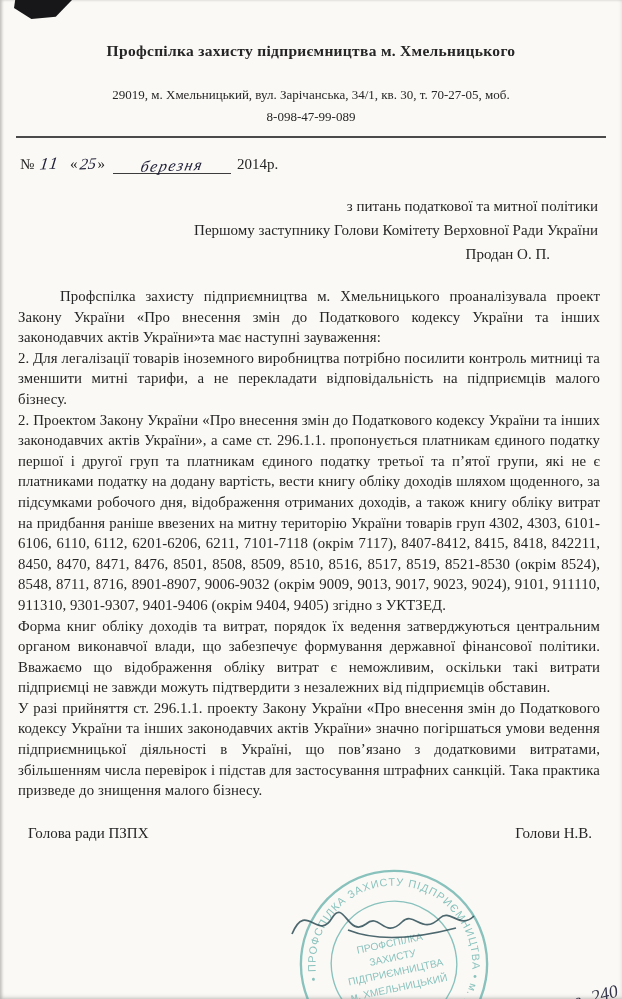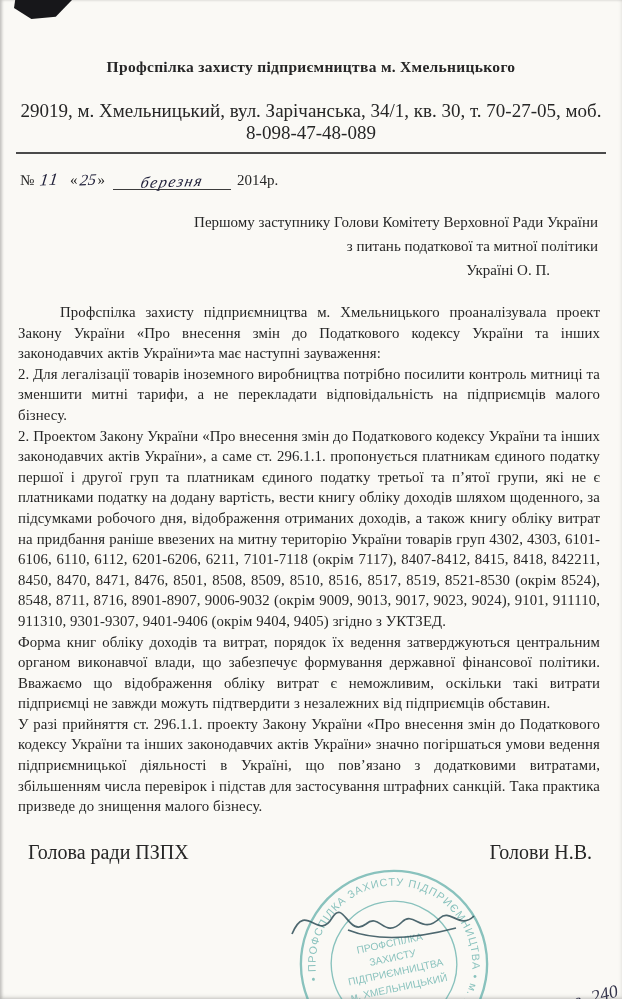--- a/index.html
+++ b/index.html
@@ -3,68 +3,68 @@
 <meta charset="utf-8">
 <style>
   html,body{margin:0;padding:0;background:#9a9a9a;}
   .page{
     position:relative;width:622px;height:999px;background:#faf9f5;overflow:hidden;
     font-family:"Liberation Serif","DejaVu Serif",serif;color:#262626;
     box-shadow:inset 2px 0 3px rgba(0,0,0,.18), inset 0 -2px 4px rgba(0,0,0,.12);
   }
   .corner-mark{position:absolute;top:0;left:14px;width:58px;height:19px;background:#17171a;
     clip-path:polygon(2% 0,100% 0,72% 88%,30% 100%,0 42%);}
-  .org-title{margin-top:58px;text-align:center;font-weight:bold;font-size:15.5px;letter-spacing:.3px;}
-  .address{margin-top:24px;text-align:center;font-size:19px;line-height:22px;}
+  .org-title{margin-top:42px;text-align:center;font-weight:bold;font-size:15.5px;letter-spacing:.3px;}
+  .address{margin-top:24px;text-align:center;font-size:13px;line-height:22px;}
   .rule{margin:8px 16px 0 16px;border:none;border-top:2px solid #4a4a4a;height:0;}
   .ref-line{margin:16px 20px 0 20px;font-size:15px;white-space:nowrap;}
   .hand{display:inline-block;font-style:italic;color:#21213a;transform:skewX(-10deg) rotate(-3deg);font-size:17px;}
   .no-value{margin:0 10px 0 6px;letter-spacing:2px;}
   .day-value{font-size:16px;margin:0 2px;}
   .month-slot{display:inline-block;width:118px;border-bottom:1.6px solid #3c3c3c;text-align:center;margin:0 6px 0 8px;}
   .month-hand{font-size:16px;letter-spacing:1.5px;transform:skewX(-14deg) rotate(-2deg);position:relative;top:2px;}
   .recipient{margin:20px 24px 0 0;text-align:right;font-size:15px;line-height:24px;}
   .recipient .line3{padding-right:48px;}
   .body-text{margin:20px 22px 0 18px;font-size:14.8px;line-height:20.6px;text-align:justify;letter-spacing:.1px;}
   .body-text p{margin:0;}
   .body-text p.indent{text-indent:42px;}
-  .signoff{display:flex;justify-content:space-between;margin:24px 30px 0 28px;font-size:20px;}
+  .signoff{display:flex;justify-content:space-between;margin:24px 30px 0 28px;font-size:15px;}
   .stamp{position:absolute;left:296px;top:866px;opacity:.6;transform:rotate(-12deg);}
   .stampline{fill:none;stroke:#3f9e99;stroke-width:2.4;}
   .stampline.thin{stroke-width:1.4;}
   .ringtext{fill:#3f9e99;font-size:11px;font-family:"Liberation Sans",sans-serif;letter-spacing:1px;}
   .ctext{fill:#3f9e99;font-size:10.5px;text-anchor:middle;font-family:"Liberation Sans",sans-serif;}
   .signature{position:absolute;left:288px;top:890px;}
   .sigpath{fill:none;stroke:#2e4d57;stroke-width:1.7;opacity:.85;}
   .margin-note{position:absolute;right:4px;bottom:-8px;font-size:18px;color:#33334a;transform:rotate(-14deg);}
 </style>
 </head>
 <body>
 
 <div class="page">
 
   <div class="corner-mark"></div>
 
   <div class="org-title">Профспілка захисту підприємництва м. Хмельницького</div>
 
   <div class="address">
     <div>29019, м. Хмельницький, вул. Зарічанська, 34/1, кв. 30, т. 70-27-05, моб.</div>
-    <div>8-098-47-48-089</div>
+    <div>8-098-47-99-089</div>
   </div>
 
   <hr class="rule">
 
   <div class="ref-line">
     <span>№</span><span class="hand no-value">11</span><span>«</span><span class="hand day-value">25</span><span>»</span><span class="month-slot"><span class="hand month-hand">березня</span></span><span>2014р.</span>
   </div>
 
   <div class="recipient">
+    <div>з питань податкової та митної політики</div>
     <div>Першому заступнику Голови Комітету Верховної Ради України</div>
-    <div>з питань податкової та митної політики</div>
-    <div class="line3">Україні О. П.</div>
+    <div class="line3">Продан О. П.</div>
   </div>
 
   <div class="body-text">
       <p class="indent">Профспілка захисту підприємництва м. Хмельницького проаналізувала проект Закону України «Про внесення змін до Податкового кодексу України та інших законодавчих актів України»та має наступні зауваження:</p>
       <p>2. Для легалізації товарів іноземного виробництва потрібно посилити контроль митниці та зменшити митні тарифи, а не перекладати відповідальність на підприємців малого бізнесу.</p>
       <p>2. Проектом Закону України «Про внесення змін до Податкового кодексу України та інших законодавчих актів України», а саме ст. 296.1.1. пропонується платникам єдиного податку першої і другої груп та платникам єдиного податку третьої та п’ятої групи, які не є платниками податку на додану вартість, вести книгу обліку доходів шляхом щоденного, за підсумками робочого дня, відображення отриманих доходів, а також книгу обліку витрат на придбання раніше ввезених на митну територію України товарів груп 4302, 4303, 6101-6106, 6110, 6112, 6201-6206, 6211, 7101-7118 (окрім 7117), 8407-8412, 8415, 8418, 842211, 8450, 8470, 8471, 8476, 8501, 8508, 8509, 8510, 8516, 8517, 8519, 8521-8530 (окрім 8524), 8548, 8711, 8716, 8901-8907, 9006-9032 (окрім 9009, 9013, 9017, 9023, 9024), 9101, 911110, 911310, 9301-9307, 9401-9406 (окрім 9404, 9405) згідно з УКТЗЕД.</p>
       <p>Форма книг обліку доходів та витрат, порядок їх ведення затверджуються центральним органом виконавчої влади, що забезпечує формування державної фінансової політики. Вважаємо що відображення обліку витрат є неможливим, оскільки такі витрати підприємці не завжди можуть підтвердити з незалежних від підприємців обставин.</p>
       <p>У разі прийняття ст. 296.1.1. проекту Закону України «Про внесення змін до Податкового кодексу України та інших законодавчих актів України» значно погіршаться умови ведення підприємницької діяльності в Україні, що пов’язано з додатковими витратами, збільшенням числа перевірок і підстав для застосування штрафних санкцій. Така практика призведе до знищення малого бізнесу.</p>
     </div>
 

